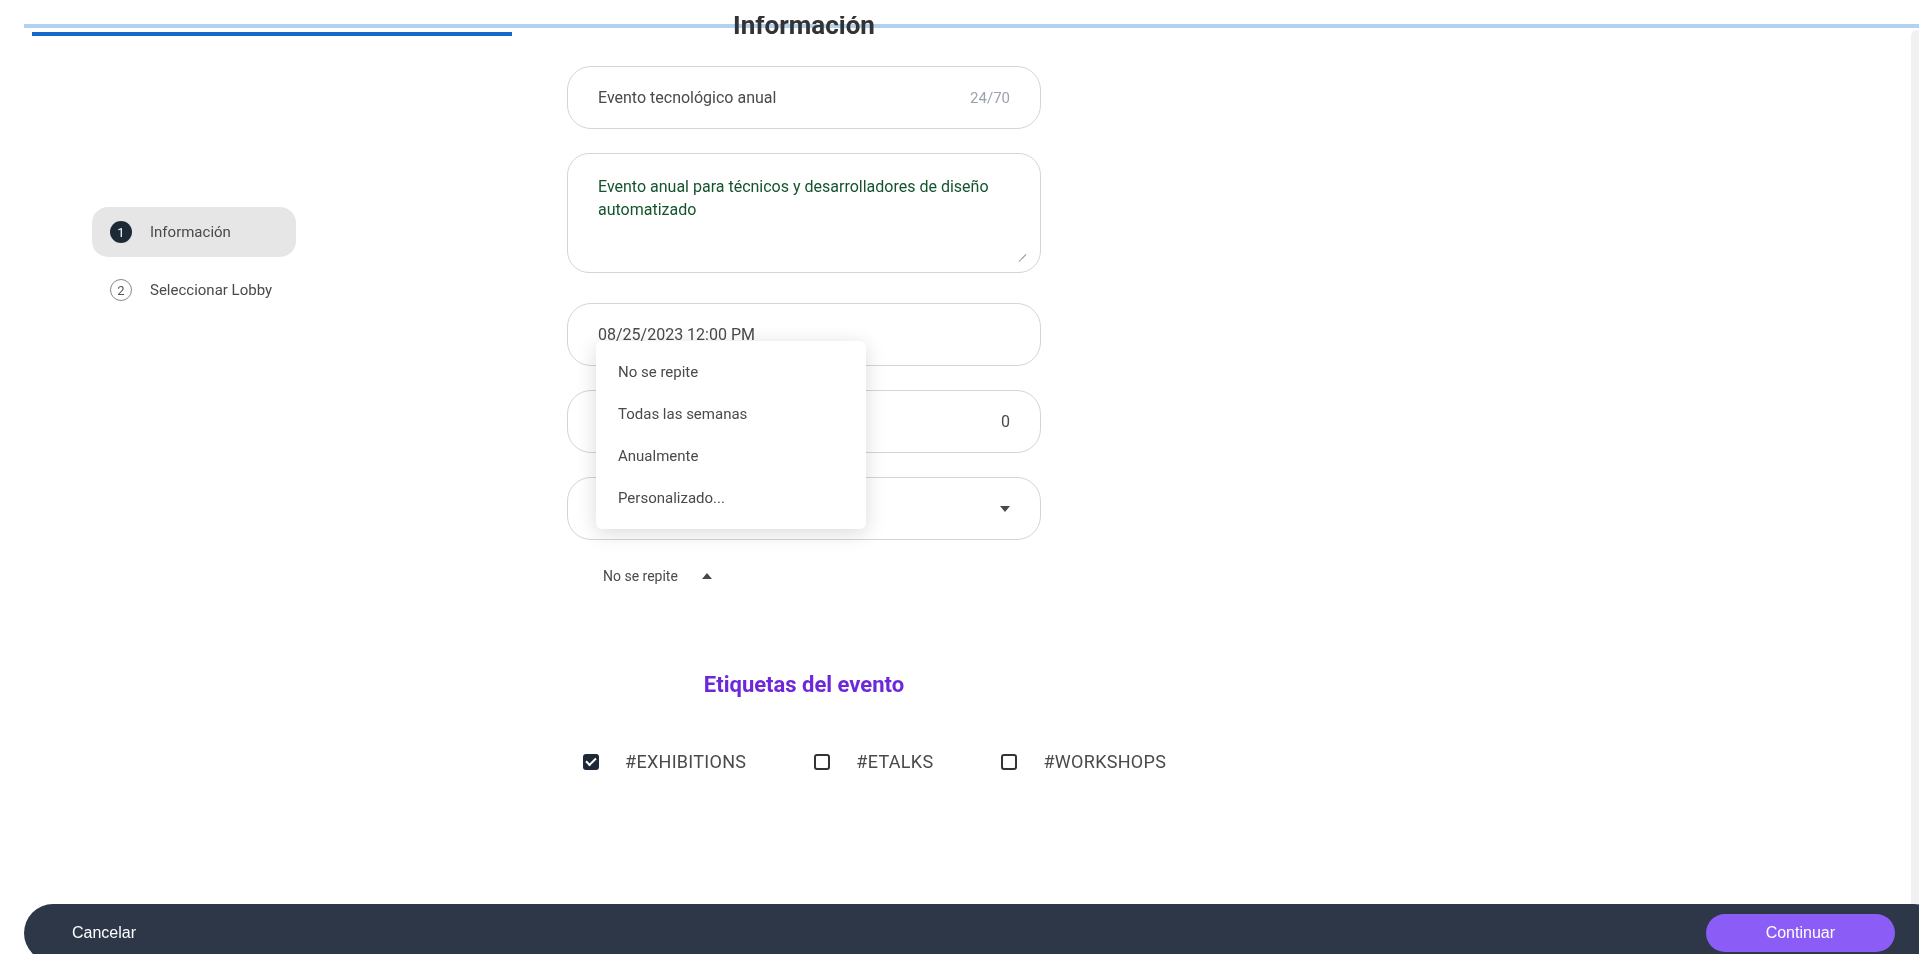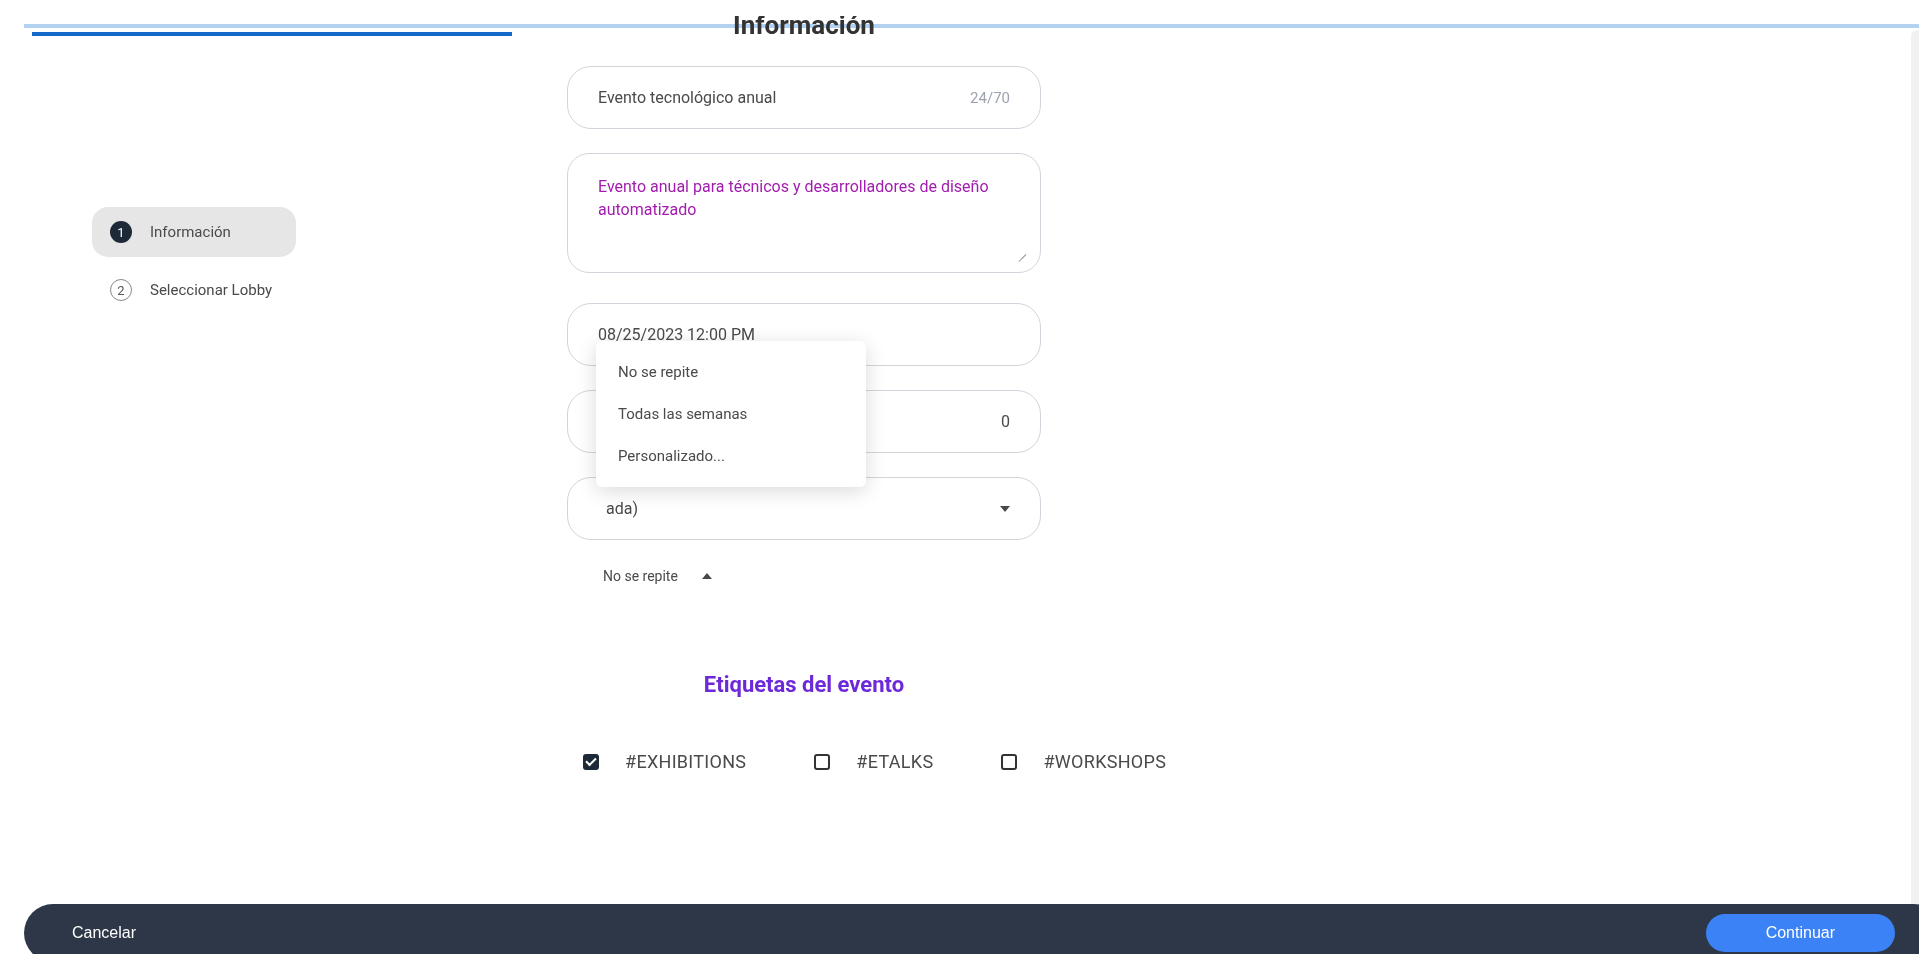--- a/index.html
+++ b/index.html
@@ -114,21 +114,21 @@
     .textarea-wrap {
       border: 1.5px solid #d1d5db;
       border-radius: 22px;
       padding: 13px 22px;
       margin-bottom: 30px;
       height: 120px;
       position: relative;
     }
     .textarea-text {
       font-size: 16px;
-      color: #a21caf;
+      color: #14532d;
       line-height: 1.45;
       border: none;
       outline: none;
       width: 100%;
       height: 100%;
       resize: none;
       font-family: inherit;
     }
     .resize-handle {
       position: absolute;
@@ -277,21 +277,21 @@
       border-radius: 29px;
     }
     .cancel-btn {
       color: #fff;
       font-size: 16px;
       background: transparent;
       border: none;
       cursor: pointer;
     }
     .continue-btn {
-      background: #3b82f6;
+      background: #8b5cf6;
       color: #fff;
       font-size: 16px;
       border: none;
       border-radius: 24px;
       padding: 10px 60px;
       cursor: pointer;
     }
     .scrollbar-track {
       position: absolute;
       right: 4px;
@@ -357,20 +357,21 @@
   </div>
 
   <div class="repeat-dropdown-trigger">
     <span>No se repite</span>
     <span class="arrow-up"></span>
   </div>
 
   <div class="dropdown-menu">
     <div class="dropdown-option">No se repite</div>
     <div class="dropdown-option">Todas las semanas</div>
+    <div class="dropdown-option">Anualmente</div>
     <div class="dropdown-option">Personalizado...</div>
   </div>
 
   <div class="tags-section">
     <h2 class="tags-title">Etiquetas del evento</h2>
     <div class="tags-row">
       <div class="tag-checkbox">
         <div class="checkbox-box checked"></div>
         <span class="tag-label">#EXHIBITIONS</span>
       </div>

